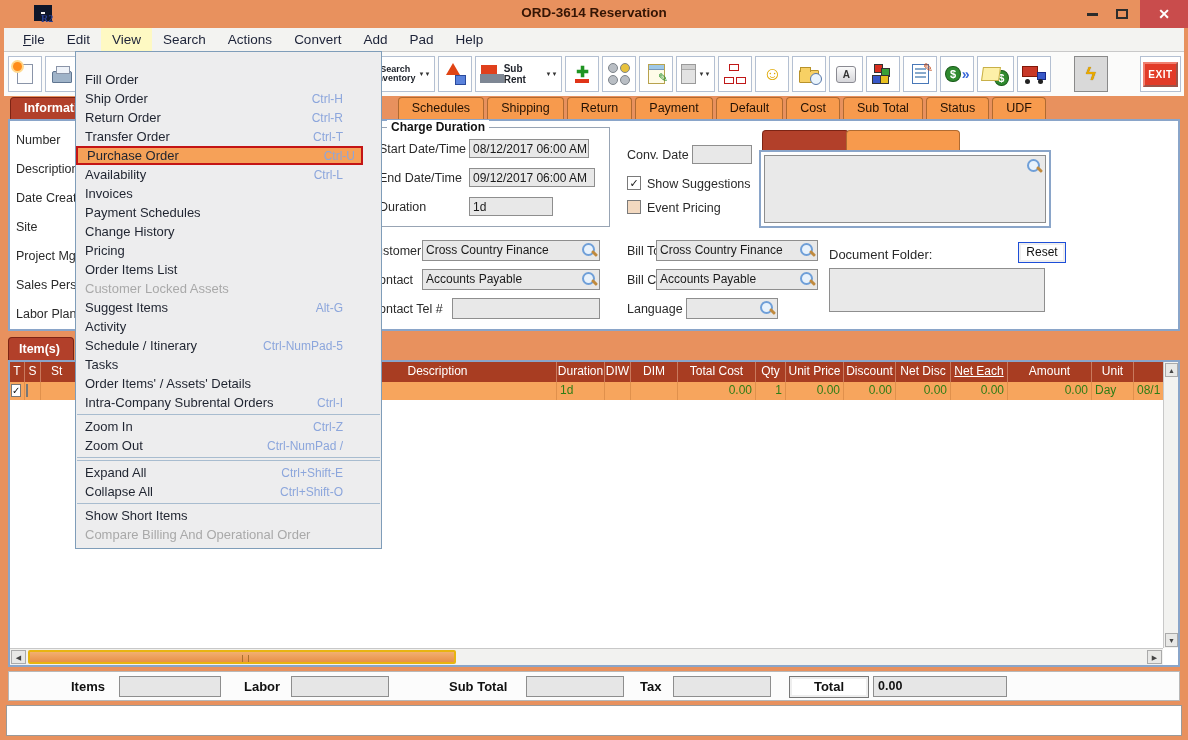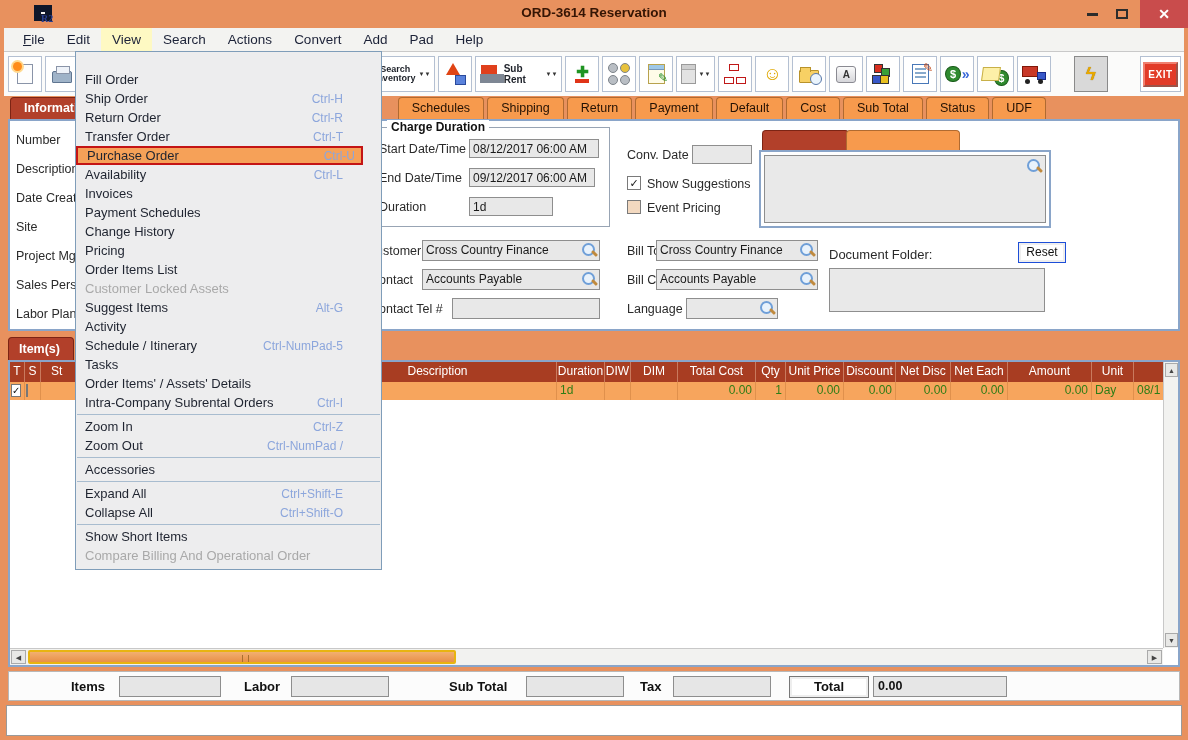--- a/index.html
+++ b/index.html
@@ -285,21 +285,21 @@
   <div class="flabel" style="left:6px; top:41px;">Description</div>
   <div class="flabel" style="left:6px; top:70px;">Date Created</div>
   <div class="flabel" style="left:6px; top:99px;">Site</div>
   <div class="flabel" style="left:6px; top:128px;">Project Mgr</div>
   <div class="flabel" style="left:6px; top:157px;">Sales Person</div>
   <div class="flabel" style="left:6px; top:186px;">Labor Planner</div>
 
   <div class="groupbox">
     <span class="legend">Charge Duration</span>
     <div class="flabel" style="left:8px; top:14px;">Start Date/Time</div>
-    <div class="ffield" style="left:98px; top:11px; width:130px;">08/12/2017 06:00 AM</div>
+    <div class="ffield" style="left:98px; top:11px; width:120px;">08/12/2017 06:00 AM</div>
     <div class="flabel" style="left:8px; top:43px;">End Date/Time</div>
     <div class="ffield" style="left:98px; top:40px; width:126px;">09/12/2017 06:00 AM</div>
     <div class="flabel" style="left:8px; top:72px;">Duration</div>
     <div class="ffield" style="left:98px; top:69px; width:84px;">1d</div>
   </div>
 
   <div class="flabel" style="left:617px; top:27px;">Conv. Date</div>
   <div class="ffield" style="left:682px; top:24px; width:60px;"></div>
 
   <div class="cbx" style="left:617px; top:55px;">✓</div>
@@ -361,21 +361,21 @@
     <div class="th" style="width:230px;"></div>
     <div class="th" style="width:238px;">Description</div>
     <div class="th" style="width:48px;">Duration</div>
     <div class="th" style="width:26px;">DIW</div>
     <div class="th" style="width:47px;">DIM</div>
     <div class="th" style="width:78px;">Total Cost</div>
     <div class="th" style="width:30px;">Qty</div>
     <div class="th" style="width:58px;">Unit Price</div>
     <div class="th" style="width:52px;">Discount</div>
     <div class="th" style="width:55px;">Net Disc</div>
-    <div class="th" style="width:57px;">Net Each</div>
+    <div class="th" style="width:57px;text-decoration:underline;">Net Each</div>
     <div class="th" style="width:84px;">Amount</div>
     <div class="th" style="width:42px;">Unit</div>
     <div class="th" style="width:30px; border-right:none;"></div>
   </div>
   <div class="trow">
     <div class="td" style="width:15px; padding:0 1px;"><span class="cb2">✓</span></div>
     <div class="td" style="width:16px; padding:0 1px;"><span class="cb2 blank"></span></div>
     <div class="td" style="width:48px;"></div>
     <div class="td" style="width:230px;"></div>
     <div class="td" style="width:238px;"></div>
@@ -494,24 +494,20 @@
   <div class="psep"></div>
   <div class="pmi">
       <span class="pml">Zoom In</span>
       <span class="pms">Ctrl-Z</span>
     </div>
   <div class="pmi">
       <span class="pml">Zoom Out</span>
       <span class="pms">Ctrl-NumPad /</span>
     </div>
   <div class="psep"></div>
-  <div class="pmi">
-      <span class="pml">Accessories</span>
-      <span class="pms"></span>
-    </div>
   <div class="psep"></div>
   <div class="pmi">
       <span class="pml">Expand All</span>
       <span class="pms">Ctrl+Shift-E</span>
     </div>
   <div class="pmi">
       <span class="pml">Collapse All</span>
       <span class="pms">Ctrl+Shift-O</span>
     </div>
   <div class="psep"></div>

